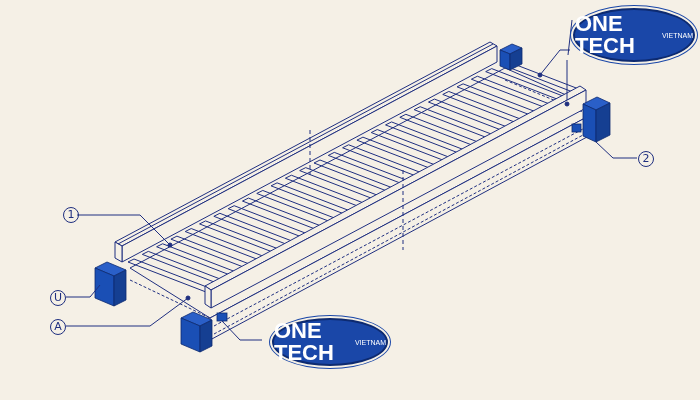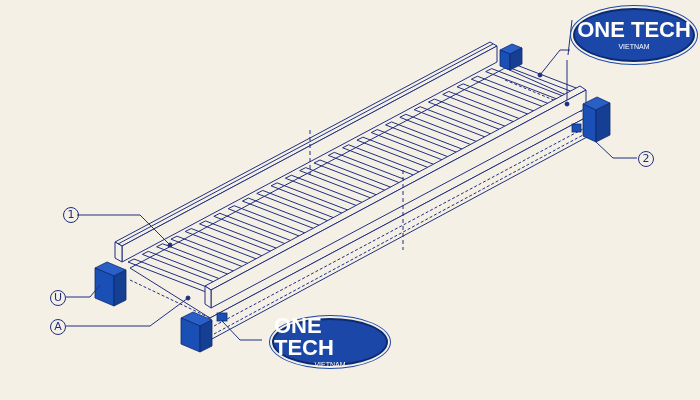--- a/index.html
+++ b/index.html
@@ -1,18 +1,18 @@
 <!DOCTYPE html>
 <html><head>
   <meta charset="utf-8">
   <style>
     html, body { margin: 0; padding: 0; }
     body { width: 700px; height: 400px; background: #f5f0e6; overflow: hidden; position: relative; font-family: "Liberation Sans", sans-serif; }
     #stage { position: absolute; left: 0; top: 0; width: 700px; height: 400px; }
-    .logo { position: absolute; border-radius: 50%; background: #1a47a8; border: 2px solid #0d2a70; box-shadow: 0 0 0 2px #f5f0e6, 0 0 0 3px #1a47a8; display: flex; flex-direction: column; align-items: center; justify-content: center; color: #fff; }
+    .logo { position: absolute; border-radius: 50%; background: #1a47a8; border: 2px solid #0d2a70; box-shadow: 0 0 0 2px #f5f0e6, 0 0 0 3px #1a47a8; display: flex; flex-direction: row; align-items: center; justify-content: center; color: #fff; }
     .logo .main { font-weight: bold; font-size: 22px; letter-spacing: 0px; line-height: 22px; font-family: "Liberation Sans", sans-serif; }
     .logo .sub { font-size: 7px; line-height: 9px; margin-top: 1px; font-family: "Liberation Sans", sans-serif; }
     .callout { position: absolute; font-family: "DejaVu Sans", sans-serif; font-size: 11px; color: #1f2f80; width: 14px; height: 14px; border: 1px solid #1f2f80; border-radius: 50%; display: flex; align-items: center; justify-content: center; line-height: 14px; }
   </style>
 </head>
 <body>
 
 <svg id="stage" width="700" height="400" viewBox="0 0 700 400">
   <g fill="none" stroke="#1f2f80" stroke-width="1" stroke-linejoin="round">
 

